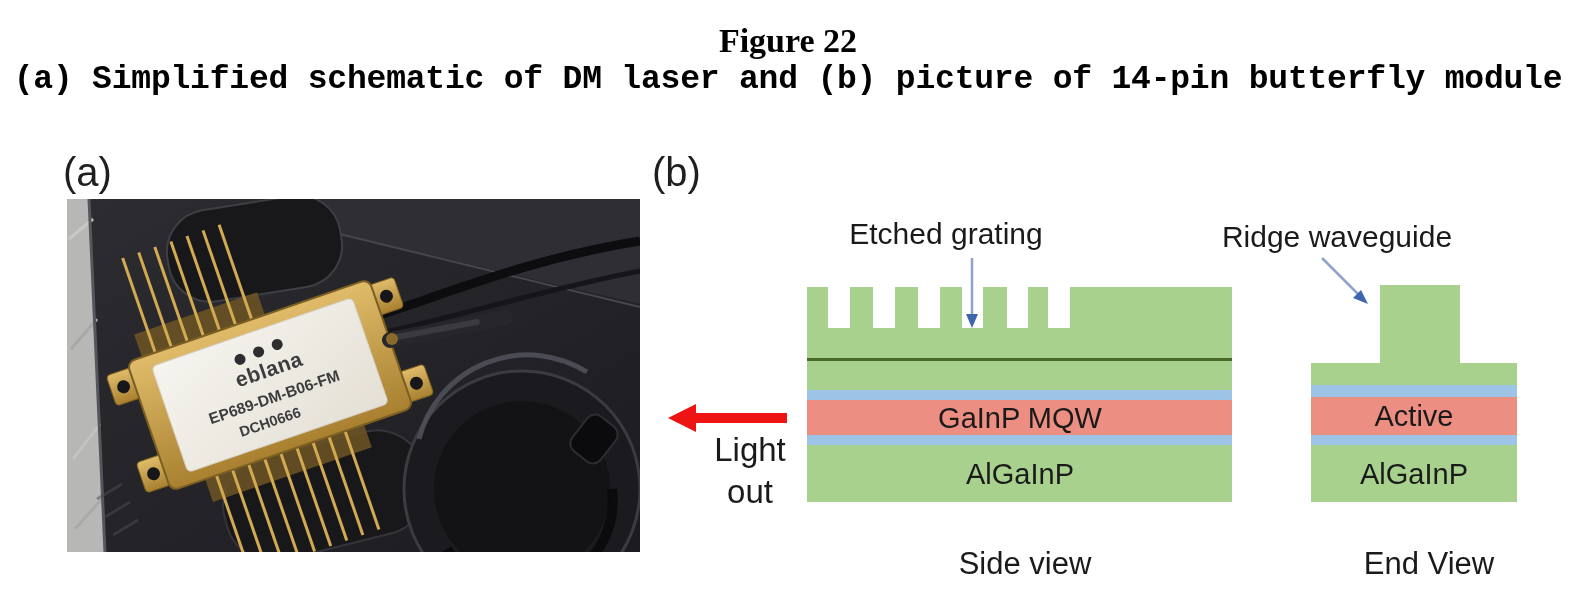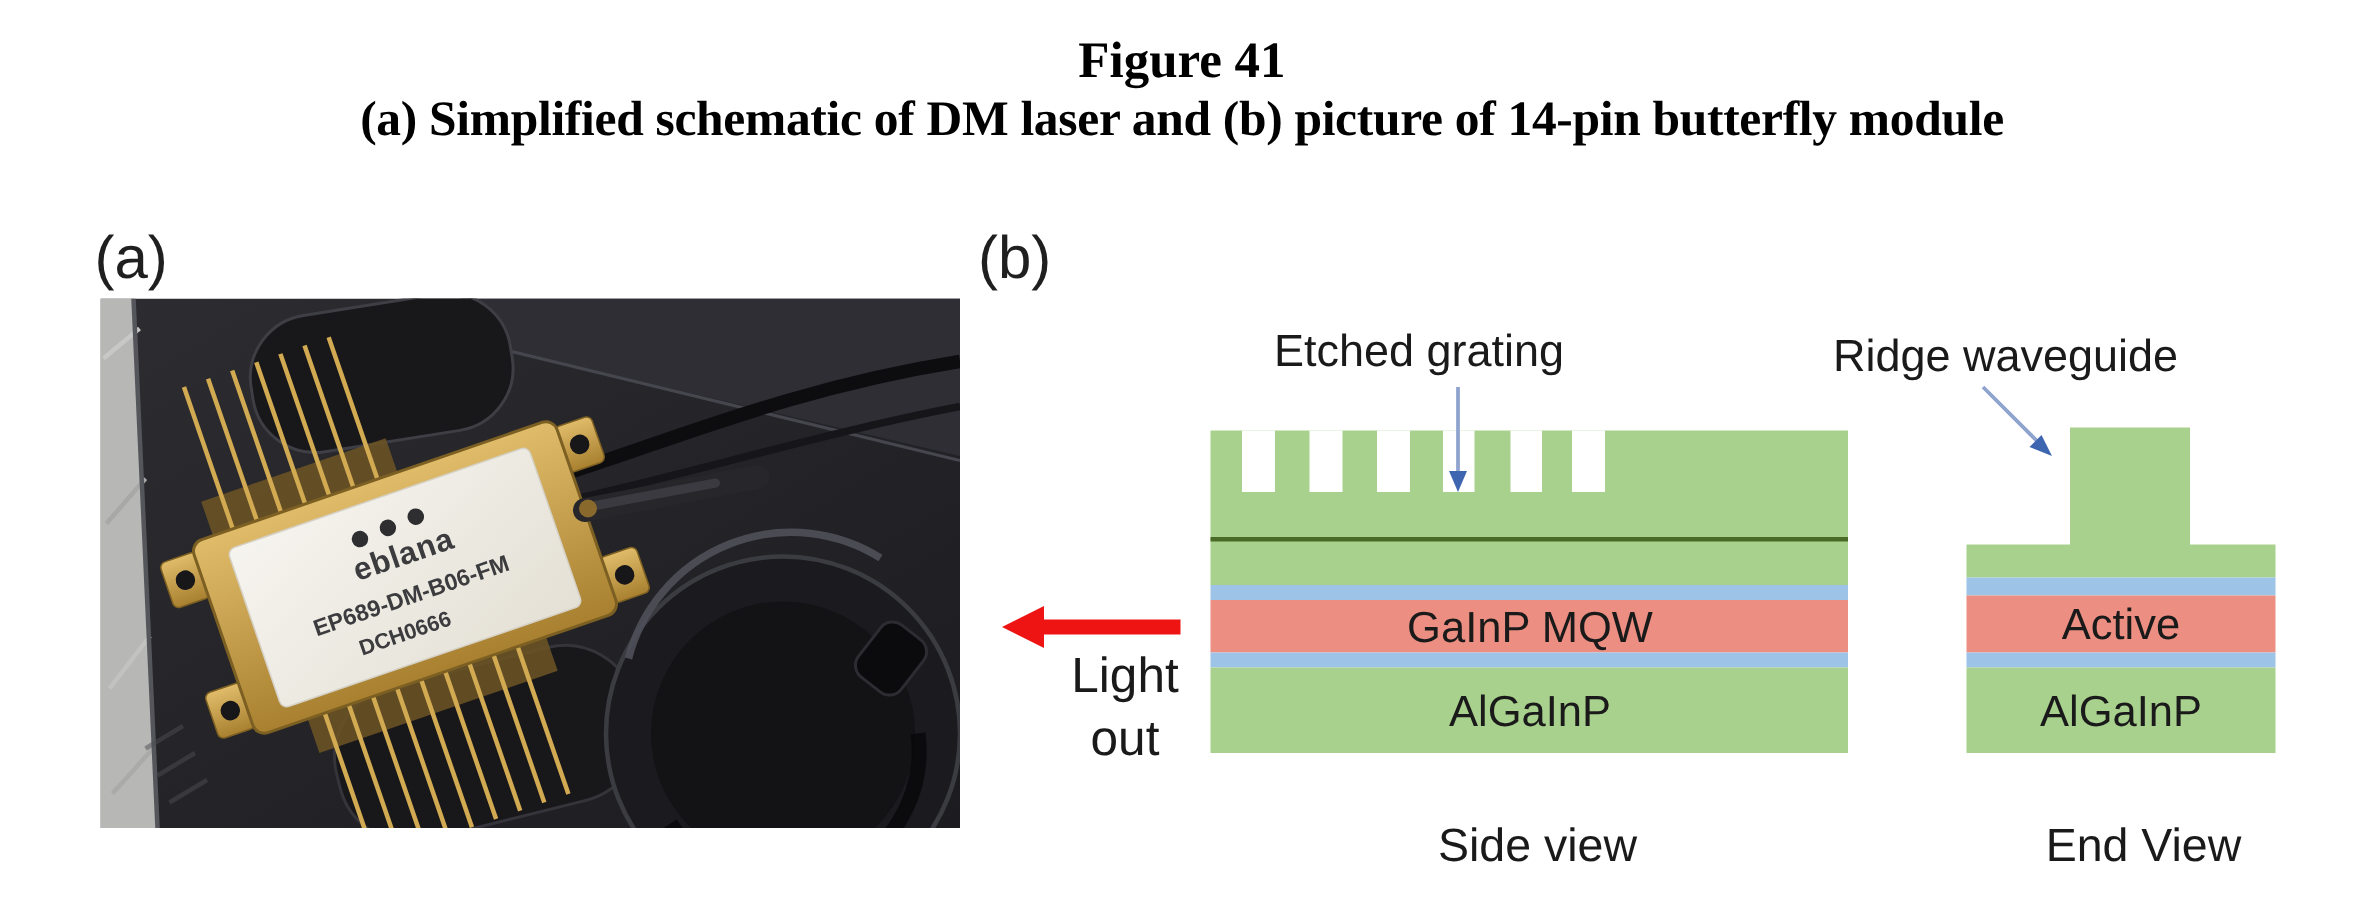--- a/index.html
+++ b/index.html
@@ -1,20 +1,20 @@
 <!DOCTYPE html>
 <html style="--layer-green: #a9d18e; --layer-blue: #9dc3e6; --layer-pink: #ec8f82; --grating-line: #4a6b28; --arrow-red: #ee1414; --annotation-arrow-shaft: #8fa3cf; --annotation-arrow-head: #3e66b0; --text-dark: #1a1a1a; --photo-tray: #232328; --photo-metal-gray: #b7b7b5; --photo-gold: #d2aa52; --module-lid: #f2efe8;"><head>
 <meta charset="utf-8">
 <style>
   html,body{margin:0;padding:0;background:#ffffff;}
   .stage{position:relative;width:1576px;height:610px;background:#ffffff;overflow:hidden;
          font-family:"Liberation Sans",sans-serif;}
   .title-block{position:absolute;left:0;top:22px;width:1576px;text-align:center;color:#000;}
   .fig-title{font-family:"Liberation Serif",serif;font-weight:bold;font-size:34px;line-height:38px;}
-  .fig-subtitle{font-family:Liberation Serif, serif;font-weight:bold;font-size:33px;line-height:40px;letter-spacing:-0.2px;}
+  .fig-subtitle{font-family:Liberation Mono, monospace;font-weight:bold;font-size:33px;line-height:40px;letter-spacing:-0.2px;}
   .panel-label{position:absolute;top:150px;font-size:40px;color:#1f1f1f;font-weight:400;}
   .panel-label.a{left:63px;}
   .panel-label.b{left:652px;}
   .photo-wrap{position:absolute;left:67px;top:199px;width:573px;height:353px;}
   .diagram-wrap{position:absolute;left:650px;top:210px;width:926px;height:390px;}
   svg{display:block;}
   .green{fill:var(--layer-green);}
   .blue{fill:var(--layer-blue);}
   .pink{fill:var(--layer-pink);}
   .notch{fill:#ffffff;}
@@ -29,21 +29,21 @@
   .t33{font-size:33px;}
   .mid{text-anchor:middle;}
   .lid-txt{fill:#3c3c3f;font-family:"Liberation Sans",sans-serif;font-weight:bold;text-anchor:middle;}
 </style>
 </head>
 <body>
 
 <div class="stage">
 
   <div class="title-block">
-    <div class="fig-title">Figure 41</div>
+    <div class="fig-title">Figure 22</div>
     <div class="fig-subtitle">(a) Simplified schematic of DM laser and (b) picture of 14-pin butterfly module</div>
   </div>
 
   <div class="panel-label a">(a)</div>
   <div class="panel-label b">(b)</div>
 
   <div class="photo-wrap">
     <svg width="573" height="353" viewBox="0 0 573 353">
       <defs>
         <linearGradient id="trayGrad" x1="0" y1="0" x2="1" y2="1">

